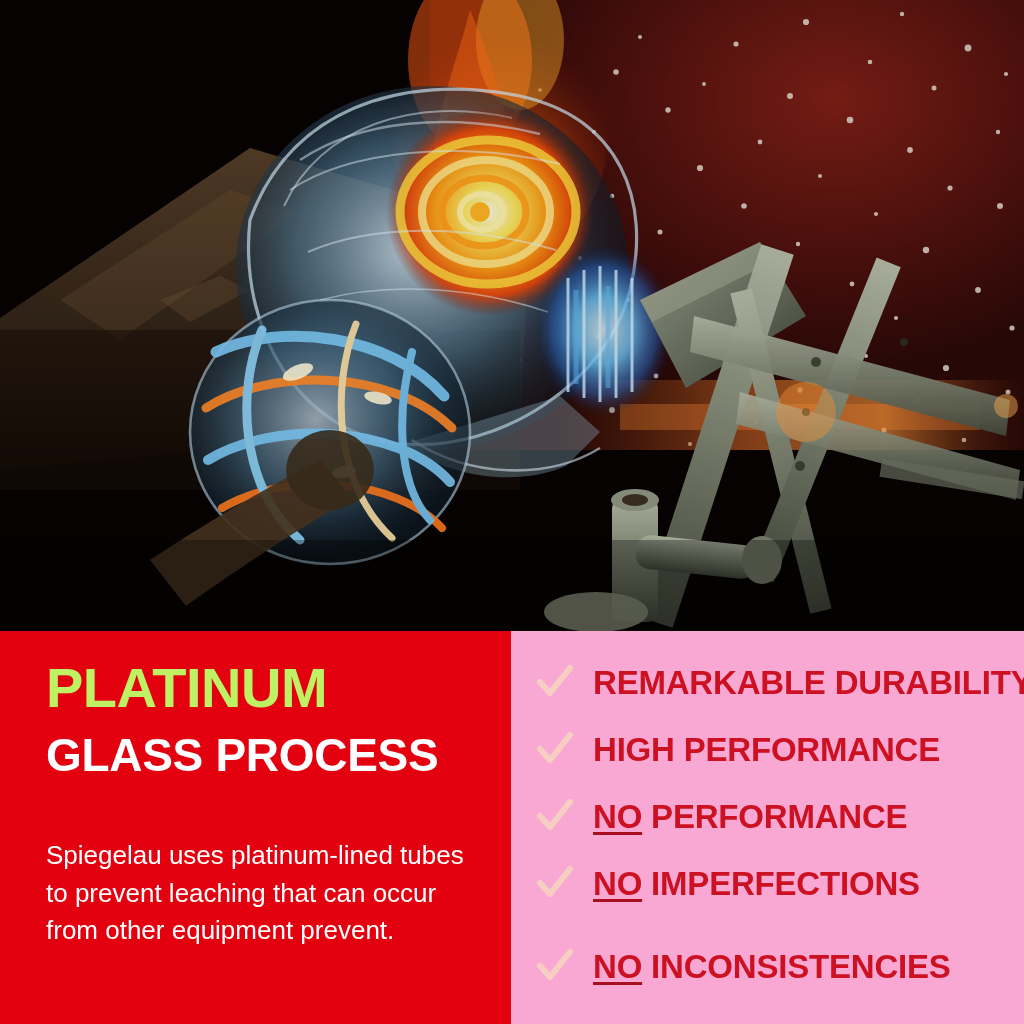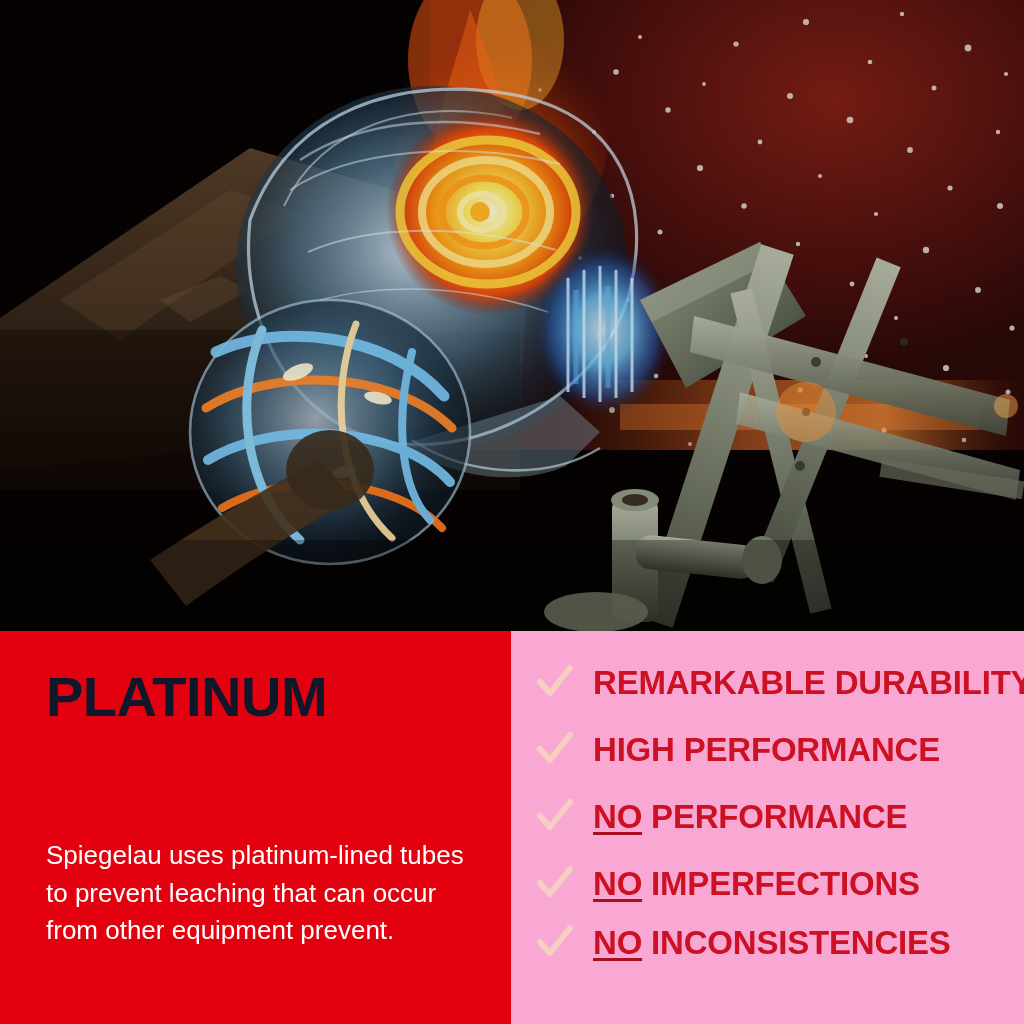--- a/index.html
+++ b/index.html
@@ -43,22 +43,22 @@
     left: 0;
     top: 631px;
     width: 511px;
     height: 393px;
     background: #e3000f;
     overflow: hidden;
   }
   .title-main {
     position: absolute;
     left: 46px;
-    top: 38px;
-    color: #0f172a;
+    top: 29px;
+    color: #bef264;
     font-size: 56px;
     font-weight: bold;
     letter-spacing: -0.5px;
     line-height: 1;
     white-space: nowrap;
   }
   .title-sub {
     position: absolute;
     left: 46px;
     top: 101px;
@@ -109,21 +109,21 @@
     left: 24px;
     height: 46px;
     display: flex;
     align-items: center;
     white-space: nowrap;
   }
   .check-item.i0 { top: 28px; }
   .check-item.i1 { top: 95px; }
   .check-item.i2 { top: 162px; }
   .check-item.i3 { top: 229px; align-items: center; }
-  .check-item.i4 { top: 288px; }
+  .check-item.i4 { top: 312px; }
 
   .check-icon {
     flex: 0 0 auto;
     width: 40px;
     height: 40px;
     margin-right: 18px;
     display: block;
   }
   .check-label {
     color: #cc1122;
@@ -371,20 +371,21 @@
         <circle cx="1006" cy="406" r="12" fill="#ffb357" opacity="0.5"></circle>
       </g>
 
       <rect x="0" y="0" width="1024" height="632" fill="#000" opacity="0.08"></rect>
       <rect x="0" y="540" width="1024" height="92" fill="#000" opacity="0.3"></rect>
     </svg>
   </div>
 
   <div class="red-panel">
     <div class="title-main">PLATINUM</div>
+    <div class="title-sub">GLASS PROCESS</div>
     <div class="body-copy">
       <span class="body-line">Spiegelau uses platinum-lined tubes</span>
       <span class="body-line">to prevent leaching that can occur</span>
       <span class="body-line">from other equipment prevent.</span>
     </div>
   </div>
 
   <div class="white-panel">
     <ul class="check-list">
 

